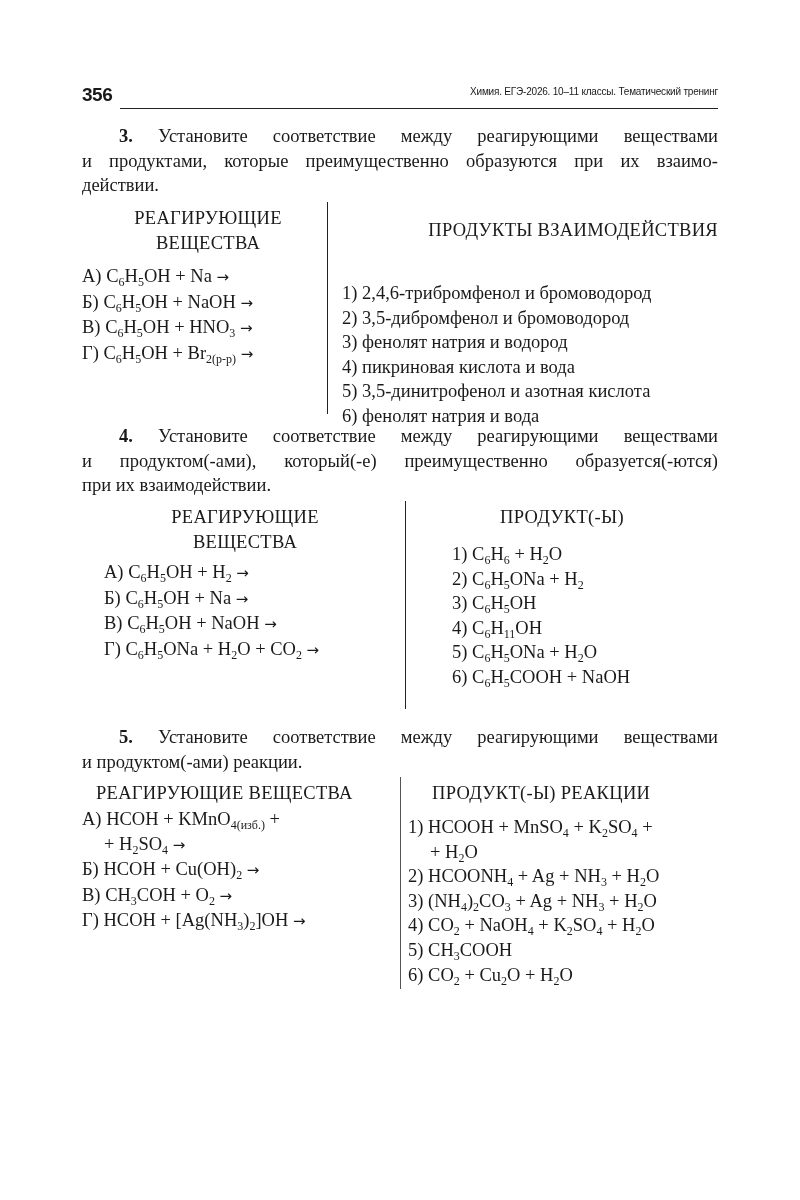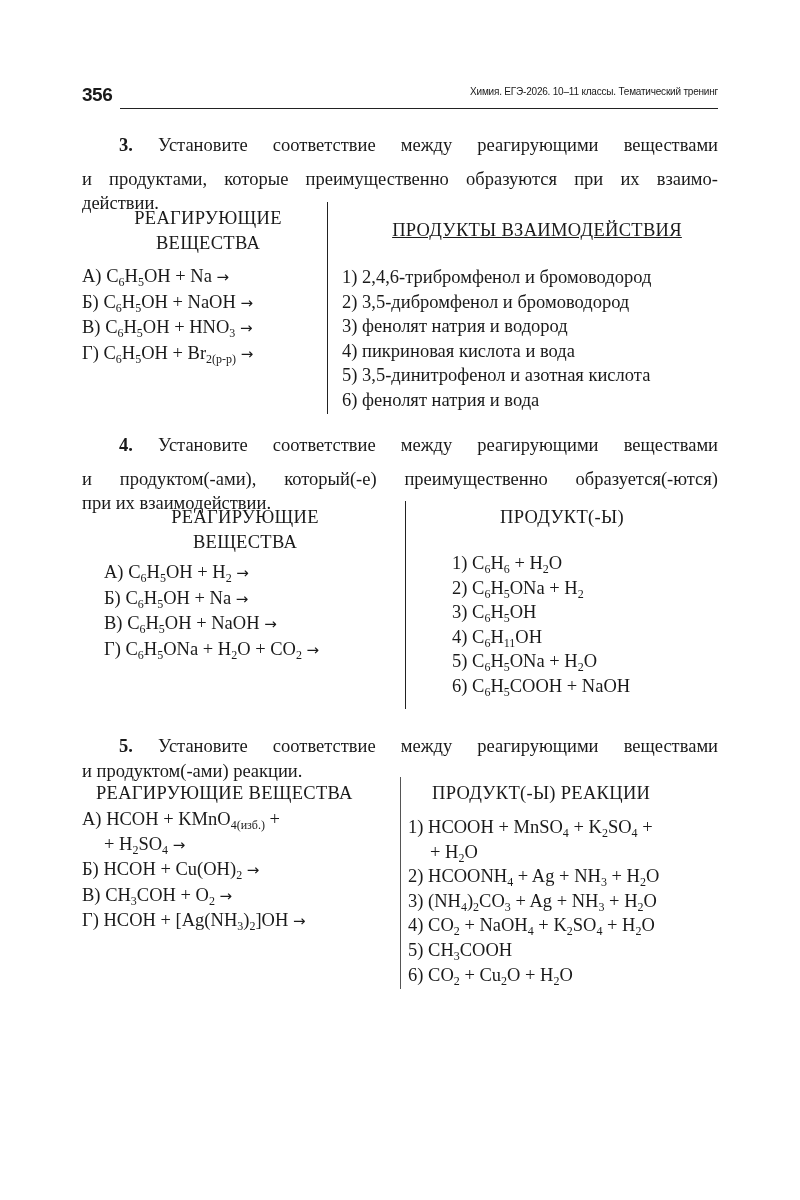--- a/index.html
+++ b/index.html
@@ -9,21 +9,21 @@
 
     .header { position: absolute; left: 82px; top: 84px; width: 636px; height: 26px; }
     .page-num { position: absolute; left: 0; top: 0; font-size: 19px; font-weight: bold; letter-spacing: -0.5px; }
     .running-title { position: absolute; right: 0; top: 2px; font-size: 10px; letter-spacing: -0.2px; }
     .header-rule { position: absolute; left: 38px; right: 0; top: 24px; height: 1px; background: #222; }
 
     .task { position: absolute; left: 82px; width: 636px; font-size: 18.5px; line-height: 24.5px; text-align: justify; }
     .task .line { display: block; white-space: nowrap; }
     .task .first { text-indent: 37px; }
     .task .num { font-weight: bold; }
-    .task .justify-line { text-align: justify; text-align-last: justify; white-space: normal; margin-top: 9px; }
+    .task .justify-line { text-align: justify; text-align-last: justify; white-space: normal; }
 
     .table { position: absolute; }
     .col { position: absolute; top: 0; }
     .divider { position: absolute; width: 1.3px; background: #222; }
     .col-head { font-size: 18.5px; line-height: 25px; text-align: center; letter-spacing: 0.3px; }
     .row { font-size: 18.5px; line-height: 24.6px; white-space: nowrap; }
     .row.cont { padding-left: 22px; }
     sub { font-size: 12px; vertical-align: -4px; line-height: 0; }
     .arrow { font-family: "DejaVu Sans", sans-serif; font-size: 15px; }
   </style>
@@ -49,21 +49,21 @@
     </div>
     <div class="rows">
         <div class="row"><span style="white-space: pre;">А) C</span><sub>6</sub><span style="white-space: pre;">H</span><sub>5</sub><span style="white-space: pre;">OH + Na </span><span class="arrow">→</span></div>
         <div class="row"><span style="white-space: pre;">Б) C</span><sub>6</sub><span style="white-space: pre;">H</span><sub>5</sub><span style="white-space: pre;">OH + NaOH </span><span class="arrow">→</span></div>
         <div class="row"><span style="white-space: pre;">В) C</span><sub>6</sub><span style="white-space: pre;">H</span><sub>5</sub><span style="white-space: pre;">OH + HNO</span><sub>3</sub><span style="white-space: pre;"> </span><span class="arrow">→</span></div>
         <div class="row"><span style="white-space: pre;">Г) C</span><sub>6</sub><span style="white-space: pre;">H</span><sub>5</sub><span style="white-space: pre;">OH + Br</span><sub>2(р-р)</sub><span style="white-space: pre;"> </span><span class="arrow">→</span></div>
       </div>
   </div>
   <div class="divider" style="left:245px; top:-2px; height:212px;"></div>
   <div class="col" style="left:260px; width:376px;">
-    <div class="col-head" style="margin-top:14px; margin-bottom:22px; text-align:center; padding-left:14px;text-decoration:underline;">
+    <div class="col-head" style="margin-top:14px; margin-bottom:38px; text-align:right; padding-left:14px;">
       <div>ПРОДУКТЫ ВЗАИМОДЕЙСТВИЯ</div>
     </div>
     <div class="rows">
         <div class="row"><span style="white-space: pre;">1) 2,4,6-трибромфенол и бромоводород</span></div>
         <div class="row"><span style="white-space: pre;">2) 3,5-дибромфенол и бромоводород</span></div>
         <div class="row"><span style="white-space: pre;">3) фенолят натрия и водород</span></div>
         <div class="row"><span style="white-space: pre;">4) пикриновая кислота и вода</span></div>
         <div class="row"><span style="white-space: pre;">5) 3,5-динитрофенол и азотная кислота</span></div>
         <div class="row"><span style="white-space: pre; font-family: Liberation Serif, serif;">6) фенолят натрия и вода</span></div>
       </div>
@@ -83,21 +83,21 @@
     </div>
     <div class="rows">
         <div class="row"><span style="white-space: pre;">А) C</span><sub>6</sub><span style="white-space: pre;">H</span><sub>5</sub><span style="white-space: pre;">OH + H</span><sub>2</sub><span style="white-space: pre;"> </span><span class="arrow">→</span></div>
         <div class="row"><span style="white-space: pre;">Б) C</span><sub>6</sub><span style="white-space: pre;">H</span><sub>5</sub><span style="white-space: pre;">OH + Na </span><span class="arrow">→</span></div>
         <div class="row"><span style="white-space: pre;">В) C</span><sub>6</sub><span style="white-space: pre;">H</span><sub>5</sub><span style="white-space: pre;">OH + NaOH </span><span class="arrow">→</span></div>
         <div class="row"><span style="white-space: pre;">Г) C</span><sub>6</sub><span style="white-space: pre;">H</span><sub>5</sub><span style="white-space: pre;">ONa + H</span><sub>2</sub><span style="white-space: pre;">O + CO</span><sub>2</sub><span style="white-space: pre;"> </span><span class="arrow">→</span></div>
       </div>
   </div>
   <div class="divider" style="left:323px; top:-4px; height:208px;"></div>
   <div class="col" style="left:370px; width:266px;">
-    <div class="col-head" style="width:220px; margin-bottom:21px;">
+    <div class="col-head" style="width:220px; margin-bottom:12px;">
       <div>ПРОДУКТ(-Ы)</div>
     </div>
     <div class="rows">
         <div class="row"><span style="white-space: pre;">1) C</span><sub>6</sub><span style="white-space: pre;">H</span><sub>6</sub><span style="white-space: pre;"> + H</span><sub>2</sub><span style="white-space: pre;">O</span></div>
         <div class="row"><span style="white-space: pre;">2) C</span><sub>6</sub><span style="white-space: pre;">H</span><sub>5</sub><span style="white-space: pre;">ONa + H</span><sub>2</sub></div>
         <div class="row"><span style="white-space: pre;">3) C</span><sub>6</sub><span style="white-space: pre;">H</span><sub>5</sub><span style="white-space: pre;">OH</span></div>
         <div class="row"><span style="white-space: pre;">4) C</span><sub>6</sub><span style="white-space: pre;">H</span><sub>11</sub><span style="white-space: pre;">OH</span></div>
         <div class="row"><span style="white-space: pre;">5) C</span><sub>6</sub><span style="white-space: pre;">H</span><sub>5</sub><span style="white-space: pre;">ONa + H</span><sub>2</sub><span style="white-space: pre;">O</span></div>
         <div class="row"><span style="white-space: pre;">6) C</span><sub>6</sub><span style="white-space: pre;">H</span><sub>5</sub><span style="white-space: pre;">COOH + NaOH</span></div>
       </div>

